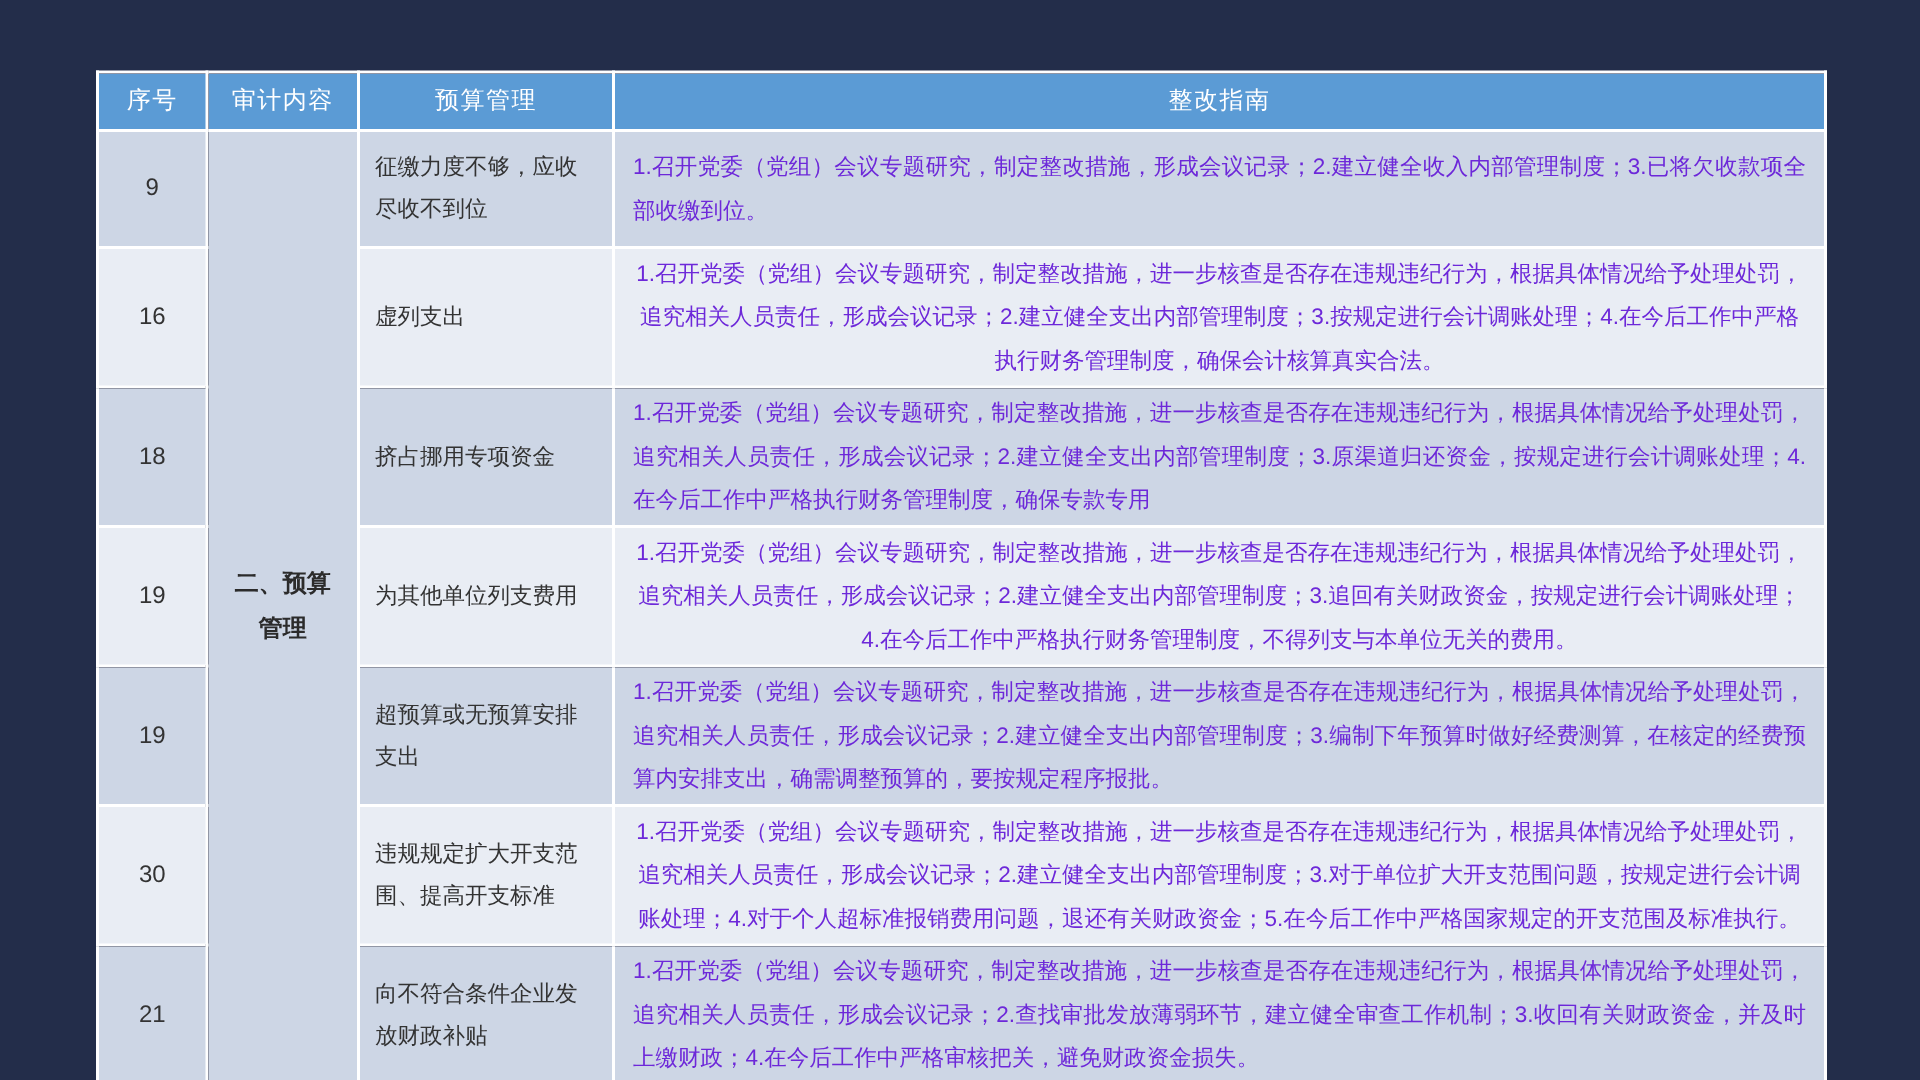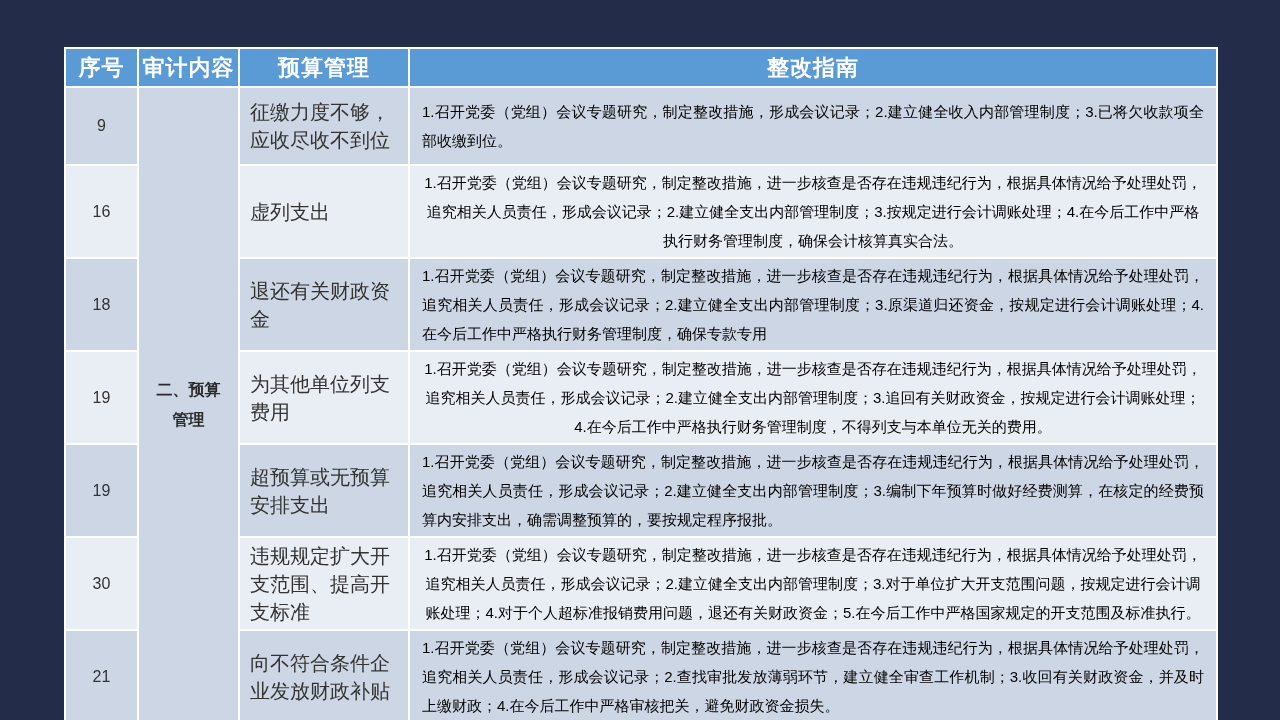--- a/index.html
+++ b/index.html
@@ -25,22 +25,22 @@
     border-collapse: collapse;
     table-layout: fixed;
   }
   table.audit-table td, table.audit-table th {
     border: 2px solid #FFFFFF;
     overflow: hidden;
   }
   th.hdr {
     background: #5B9BD5;
     color: #FFFFFF;
-    font-size: 22px;
-    font-weight: bold;
+    font-size: 16px;
+    font-weight: normal;
     height: 35px;
     text-align: center;
     vertical-align: middle;
     letter-spacing: 1px;
   }
   tr.band-dark td { background: #CDD6E5; }
   tr.band-light td { background: #E9EDF4; text-align: center; }
   td.no-cell {
     text-align: center;
     vertical-align: middle;
@@ -52,31 +52,31 @@
     text-align: center;
     vertical-align: middle;
     font-size: 16px;
     font-weight: bold;
     color: #2B2B2B;
     line-height: 30px;
     padding: 0 12px;
   }
   td.problem-cell {
     vertical-align: middle;
-    font-size: 20px;
+    font-size: 15px;
     color: #333333;
     line-height: 28px;
     padding: 0 10px;
   }
   td.problem-cell.center { text-align: left; }
   td.problem-cell.left { text-align: left; }
   td.guide-cell {
     vertical-align: middle;
     font-size: 15px;
-    color: #000000;
+    color: #6d28d9;
     line-height: 29px;
     padding: 2px 12px;
     text-align: justify;
     text-justify: inter-ideograph;
   }
 </style>
 </head>
 <body>
 
 <div class="slide">
@@ -102,21 +102,21 @@
         <td class="problem-cell left">征缴力度不够，应收尽收不到位</td>
         <td class="guide-cell">1.召开党委（党组）会议专题研究，制定整改措施，形成会议记录；2.建立健全收入内部管理制度；3.已将欠收款项全部收缴到位。</td>
       </tr>
       <tr class="band-light" style="height:89px">
         <td class="no-cell">16</td>
         <td class="problem-cell center">虚列支出</td>
         <td class="guide-cell">1.召开党委（党组）会议专题研究，制定整改措施，进一步核查是否存在违规违纪行为，根据具体情况给予处理处罚，追究相关人员责任，形成会议记录；2.建立健全支出内部管理制度；3.按规定进行会计调账处理；4.在今后工作中严格执行财务管理制度，确保会计核算真实合法。</td>
       </tr>
       <tr class="band-dark" style="height:88px">
         <td class="no-cell">18</td>
-        <td class="problem-cell center">退还有关财政资金</td>
+        <td class="problem-cell center">挤占挪用专项资金</td>
         <td class="guide-cell">1.召开党委（党组）会议专题研究，制定整改措施，进一步核查是否存在违规违纪行为，根据具体情况给予处理处罚，追究相关人员责任，形成会议记录；2.建立健全支出内部管理制度；3.原渠道归还资金，按规定进行会计调账处理；4.在今后工作中严格执行财务管理制度，确保专款专用</td>
       </tr>
       <tr class="band-light" style="height:90px">
         <td class="no-cell">19</td>
         <td class="problem-cell center">为其他单位列支费用</td>
         <td class="guide-cell">1.召开党委（党组）会议专题研究，制定整改措施，进一步核查是否存在违规违纪行为，根据具体情况给予处理处罚，追究相关人员责任，形成会议记录；2.建立健全支出内部管理制度；3.追回有关财政资金，按规定进行会计调账处理；4.在今后工作中严格执行财务管理制度，不得列支与本单位无关的费用。</td>
       </tr>
       <tr class="band-dark" style="height:88px">
         <td class="no-cell">19</td>
         <td class="problem-cell left">超预算或无预算安排支出</td>

